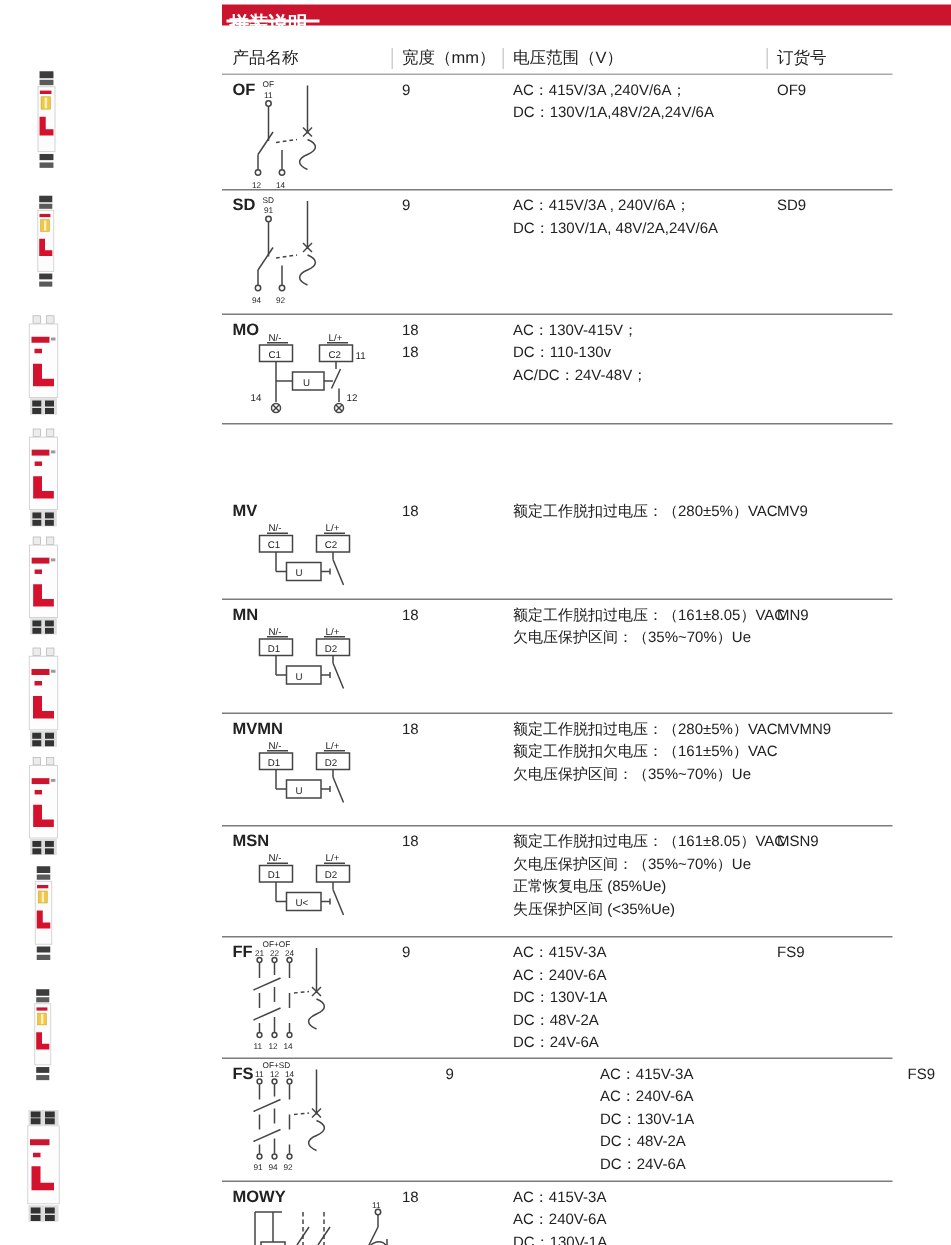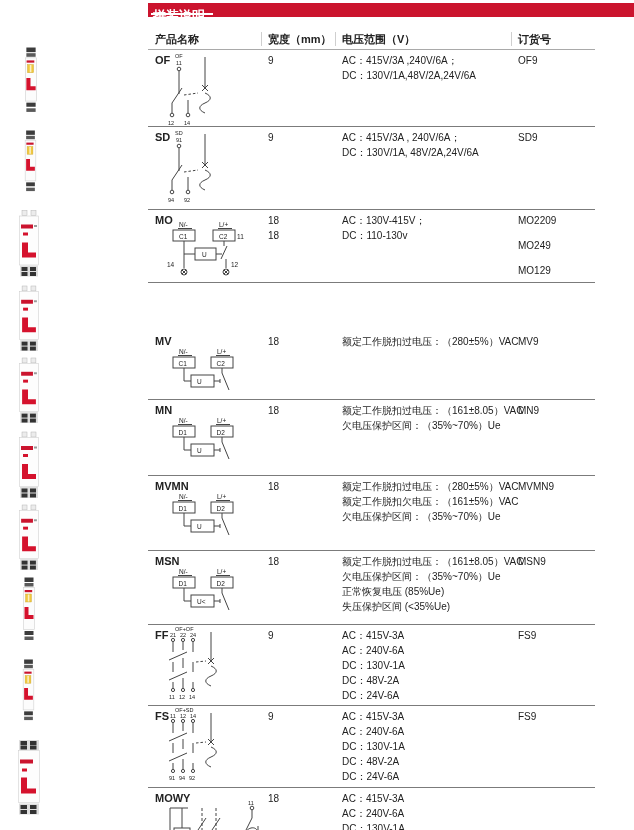--- a/index.html
+++ b/index.html
@@ -7,21 +7,21 @@
   body{font-family:"Liberation Sans","DejaVu Sans",sans-serif;color:#222;position:relative}
 
   .titlebar{position:absolute;left:148px;top:3px;width:486px;height:14px;
     background:var(--accent,#CB142E);color:#fff;font-size:13px;font-weight:bold;
     line-height:25px;padding-left:5px}
   .titlebar .t-underline{position:absolute;left:3px;bottom:2px;width:62px;height:2px;background:#fff}
 
   .content{position:absolute;left:148px;top:29px;width:447px}
   .thead{display:grid;grid-template-columns:113px 74px 176px 1fr;align-items:center;
     height:21px;padding-left:7px;border-bottom:1px solid #a9a9a9;
-    font-size:11px;font-weight:bold;color:#222}
+    font-size:11px;font-weight:normal;color:#222}
   .thead .hcell{height:14px;line-height:14px;white-space:nowrap}
   .thead .hcell + .hcell{border-left:1px solid #cfcfcf;padding-left:6px;margin-left:-7px}
 
   .trow{display:grid;grid-template-columns:113px 74px 176px 1fr;
     padding:3px 0 0 7px;border-bottom:1px solid #7b7b7b;position:relative;overflow:visible}
   .trow:last-child{border-bottom:2px solid #333}
   .pname{font-size:11px;font-weight:bold;line-height:14px}
   .widths div,.orders div{font-size:10px;line-height:15px}
   .volts div{font-size:10px;line-height:15px;white-space:nowrap}
   .orders.spaced div{margin-bottom:10px}
@@ -301,25 +301,21 @@
             <line x1="66" y1="50" x2="62" y2="54"></line>
   </svg>
     </div>
     <div class="cell widths">
       <div>18</div>
           <div>18</div>
     </div>
     <div class="cell volts">
       <div>AC：130V-415V；</div>
           <div>DC：110-130v</div>
-    </div>
-    <div class="cell orders spaced">
-      <div>MO2209</div>
-          <div>MO249</div>
-          <div>MO129</div>
+          <div>AC/DC：24V-48V；</div>
     </div>
       </div>
       <div class="trow" style="height: 69px; margin-top: 48px;">
     <div class="cell product">
       <div class="pname">MV</div>
       <svg class="diag" style="left:14px;top:16px" width="96" height="50" viewBox="0 0 96 50">
     <text x="17" y="7">N/-</text>
             <line x1="16" y1="8.5" x2="30" y2="8.5"></line>
     <text x="55" y="7">L/+</text>
             <line x1="54" y1="8.5" x2="68" y2="8.5"></line>
@@ -491,21 +487,21 @@
       <div>AC：415V-3A</div>
           <div>AC：240V-6A</div>
           <div>DC：130V-1A</div>
           <div>DC：48V-2A</div>
           <div>DC：24V-6A</div>
     </div>
     <div class="cell orders">
       <div>FS9</div>
     </div>
       </div>
-      <div class="trow" style="height: 82px;">
+      <div class="trow" style="height: 82px; gap: 29px;">
     <div class="cell product">
       <div class="pname">FS</div>
       <svg class="diag" style="left:16px;top:1px" width="78" height="78" viewBox="0 0 78 78">
     <text x="11" y="5" class="tiny">OF+SD</text>
     <text x="6" y="11" class="tiny">11</text>
     <text x="16" y="11" class="tiny">12</text>
     <text x="26" y="11" class="tiny">14</text>
     <circle cx="9" cy="14" r="1.6"></circle>
             <circle cx="19" cy="14" r="1.6"></circle>
             <circle cx="29" cy="14" r="1.6"></circle>

